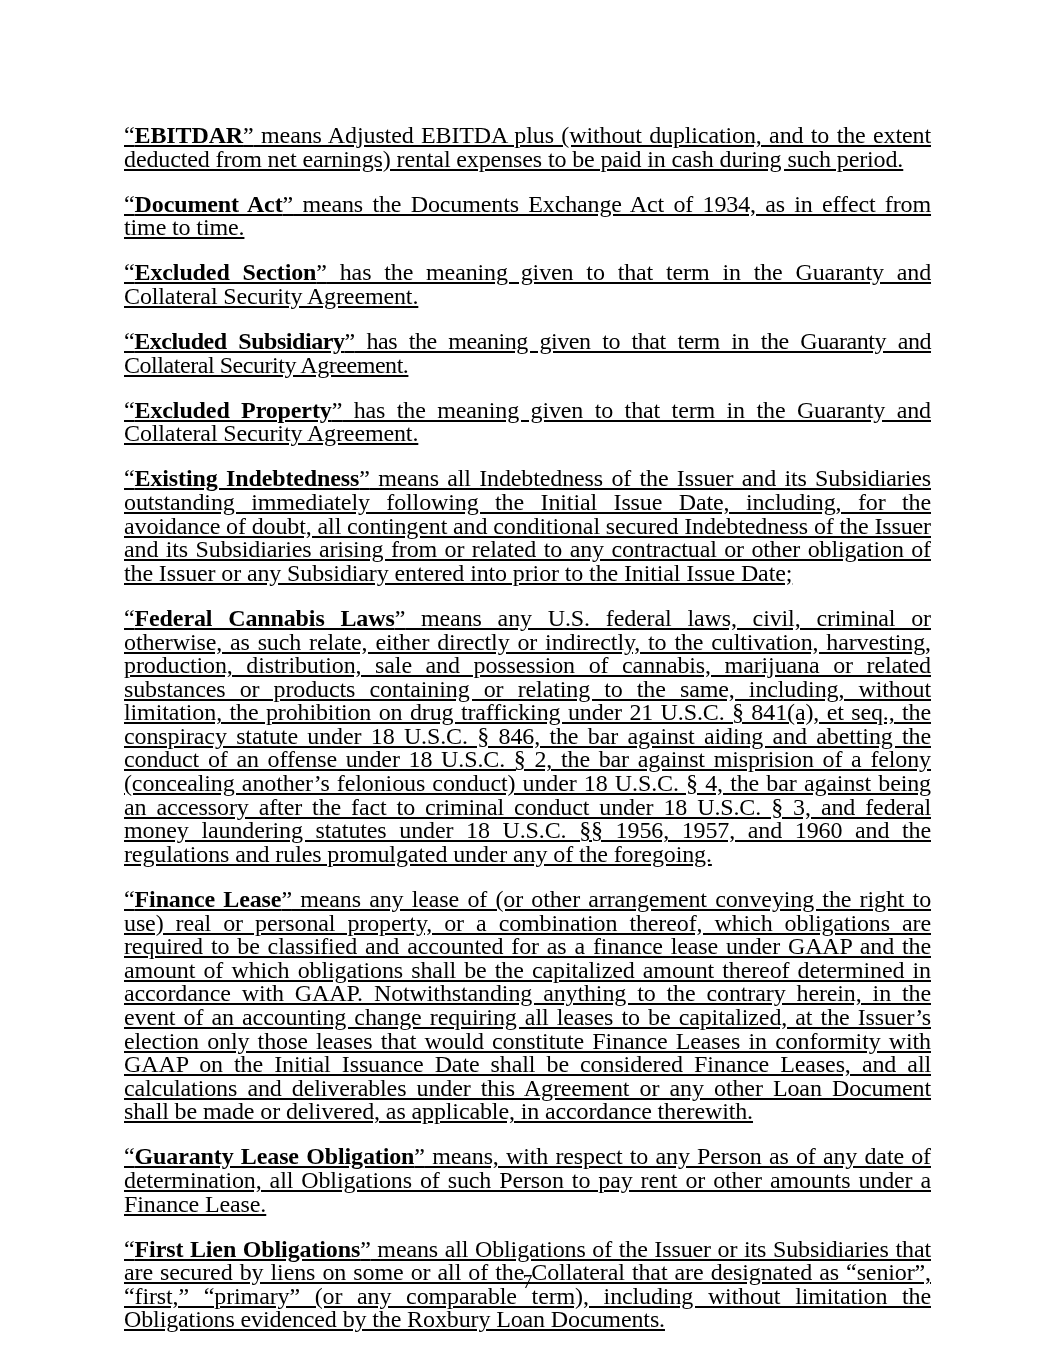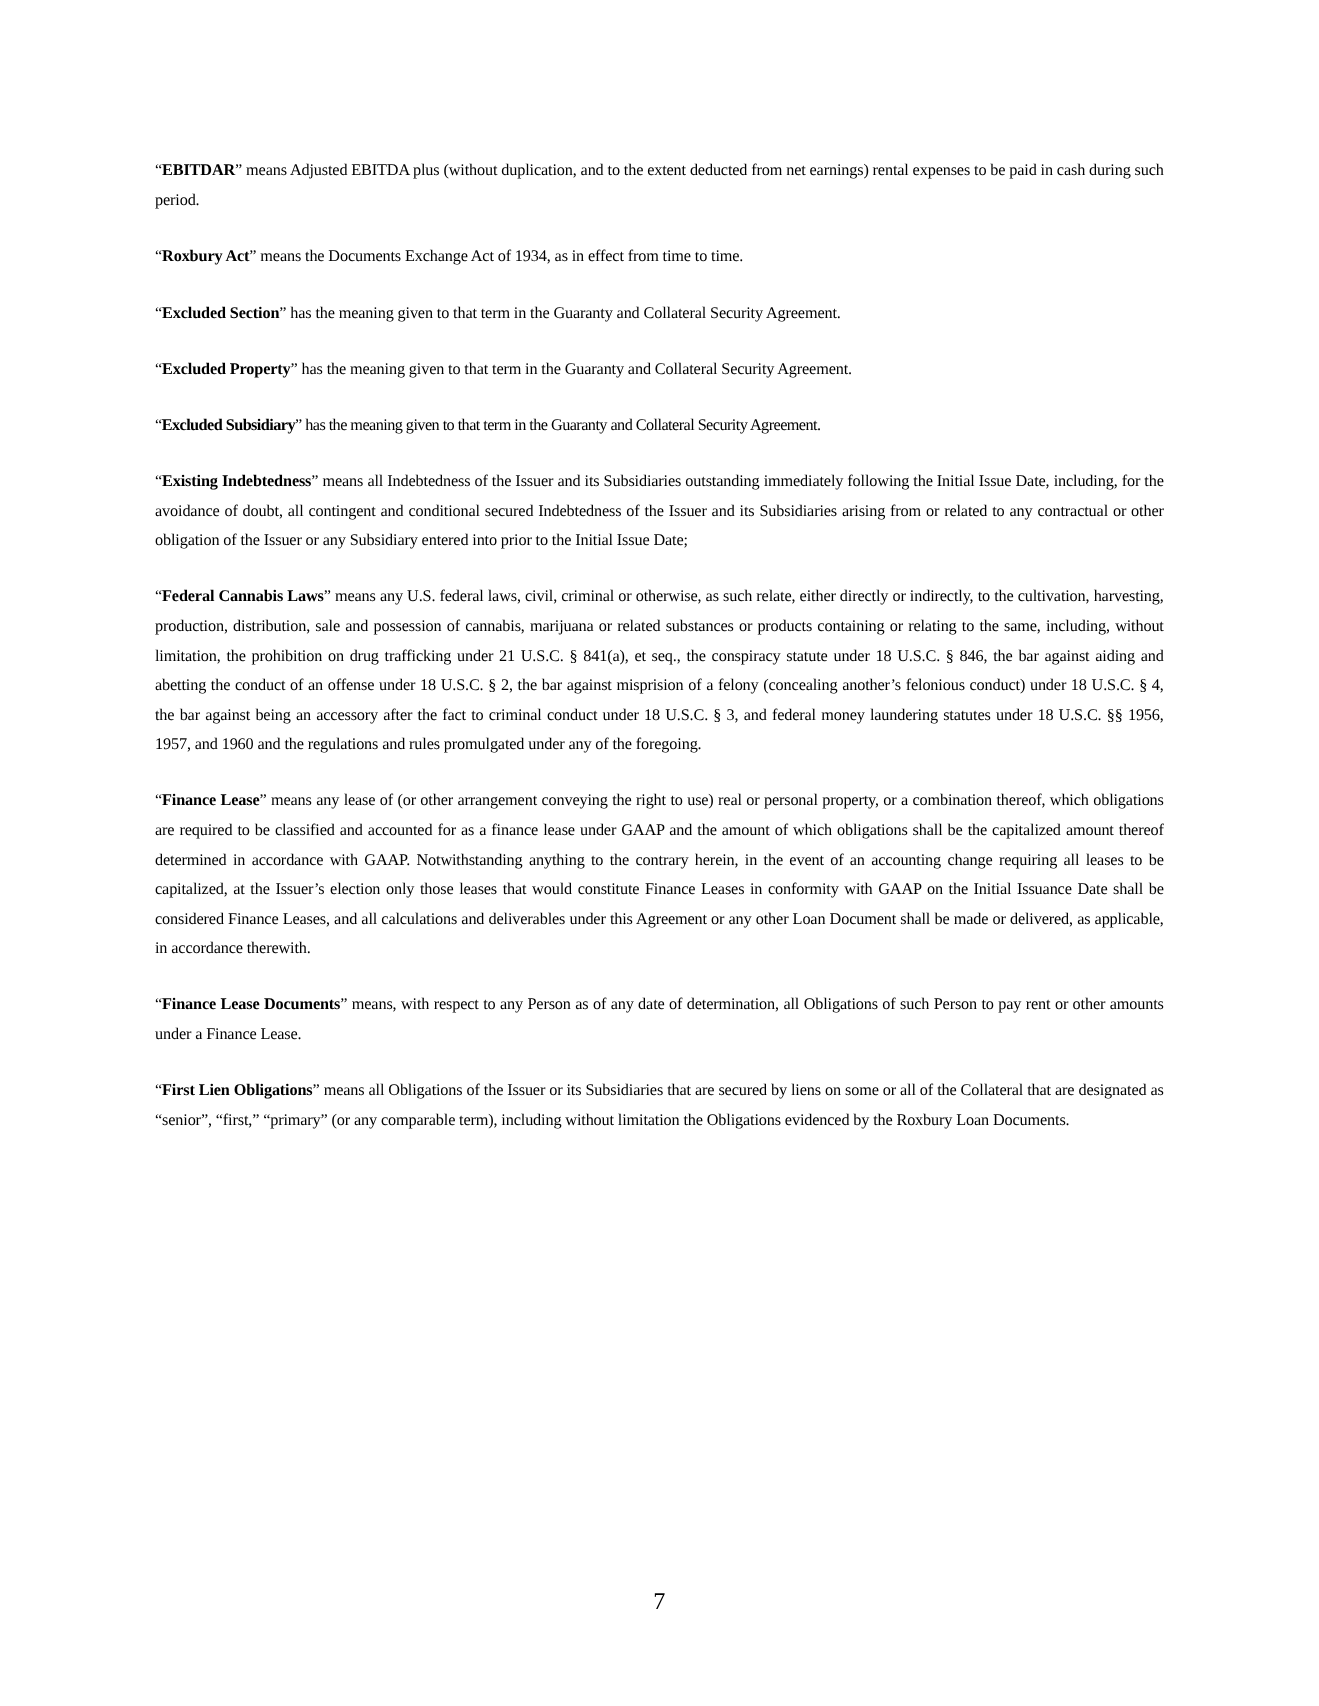--- a/index.html
+++ b/index.html
@@ -15,25 +15,26 @@
       font-family: "Liberation Serif", serif;
       color: #000000;
     }
     .page {
       position: absolute;
       left: 124px;
       top: 124px;
       width: 807px;
     }
     .def {
-      font-size: 13px;
+      font-size: 24px;
       line-height: 23.6px;
       text-align: justify;
       margin: 0 0 21.5px 0;
       letter-spacing: -0.12px;
+      text-decoration: underline;
     }
     .def b {
       font-weight: bold;
     }
     .page-number {
       position: absolute;
       left: 0;
       width: 1055px;
       top: 1270px;
       text-align: center;
@@ -41,32 +42,32 @@
       line-height: 23px;
     }
   </style>
 </head>
 <body>
 
 <div class="page">
   <p class="def"><span>“</span><b>EBITDAR</b><span>”</span><span> means Adjusted EBITDA plus (without duplication, and to the extent deducted from net earnings) rental expenses to be paid in cash during such period.</span></p>
 
 
-  <p class="def"><span>“</span><b>Roxbury Act</b><span>”</span><span> means the Documents Exchange Act of 1934, as in effect from time to time.</span></p>
+  <p class="def"><span>“</span><b>Document Act</b><span>”</span><span> means the Documents Exchange Act of 1934, as in effect from time to time.</span></p>
 
   <p class="def"><span>“</span><b>Excluded Section</b><span>”</span><span> has the meaning given to that term in the Guaranty and Collateral Security Agreement.</span></p>
 
+  <p class="def" style="letter-spacing:-0.45px;"><span>“</span><b>Excluded Subsidiary</b><span>”</span><span> has the meaning given to that term in the Guaranty and Collateral Security Agreement.</span></p>
+
   <p class="def"><span>“</span><b>Excluded Property</b><span>”</span><span> has the meaning given to that term in the Guaranty and Collateral Security Agreement.</span></p>
-
-  <p class="def" style="letter-spacing:-0.45px;"><span>“</span><b>Excluded Subsidiary</b><span>”</span><span> has the meaning given to that term in the Guaranty and Collateral Security Agreement.</span></p>
 
   <p class="def"><span>“</span><b>Existing Indebtedness</b><span>”</span><span> means all Indebtedness of the Issuer and its Subsidiaries outstanding immediately following the Initial Issue Date, including, for the avoidance of doubt, all contingent and conditional secured Indebtedness of the Issuer and its Subsidiaries arising from or related to any contractual or other obligation of the Issuer or any Subsidiary entered into prior to the Initial Issue Date;</span></p>
 
   <p class="def"><span>“</span><b>Federal Cannabis Laws</b><span>”</span><span> means any U.S. federal laws, civil, criminal or otherwise, as such relate, either directly or indirectly, to the cultivation, harvesting, production, distribution, sale and possession of cannabis, marijuana or related substances or products containing or relating to the same, including, without limitation, the prohibition on drug trafficking under 21 U.S.C. § 841(a), et seq., the conspiracy statute under 18 U.S.C. § 846, the bar against aiding and abetting the conduct of an offense under 18 U.S.C. § 2, the bar against misprision of a felony (concealing another’s felonious conduct) under 18 U.S.C. § 4, the bar against being an accessory after the fact to criminal conduct under 18 U.S.C. § 3, and federal money laundering statutes under 18 U.S.C. §§ 1956, 1957, and 1960 and the regulations and rules promulgated under any of the foregoing.</span></p>
 
   <p class="def"><span>“</span><b>Finance Lease</b><span>”</span><span> means any lease of (or other arrangement conveying the right to use) real or personal property, or a combination thereof, which obligations are required to be classified and accounted for as a finance lease under GAAP and the amount of which obligations shall be the capitalized amount thereof determined in accordance with GAAP. Notwithstanding anything to the contrary herein, in the event of an accounting change requiring all leases to be capitalized, at the Issuer’s election only those leases that would constitute Finance Leases in conformity with GAAP on the Initial Issuance Date shall be considered Finance Leases, and all calculations and deliverables under this Agreement or any other Loan Document shall be made or delivered, as applicable, in accordance therewith.</span></p>
 
-  <p class="def"><span>“</span><b>Finance Lease Documents</b><span>”</span><span> means, with respect to any Person as of any date of determination, all Obligations of such Person to pay rent or other amounts under a Finance Lease.</span></p>
+  <p class="def"><span>“</span><b>Guaranty Lease Obligation</b><span>”</span><span> means, with respect to any Person as of any date of determination, all Obligations of such Person to pay rent or other amounts under a Finance Lease.</span></p>
 
   <p class="def"><span>“</span><b>First Lien Obligations</b><span>”</span><span> means all Obligations of the Issuer or its Subsidiaries that are secured by liens on some or all of the Collateral that are designated as “senior”, “first,” “primary” (or any comparable term), including without limitation the Obligations evidenced by the Roxbury Loan Documents.</span></p>
 </div>
 
 <div class="page-number">7</div>
 
 </body></html>

